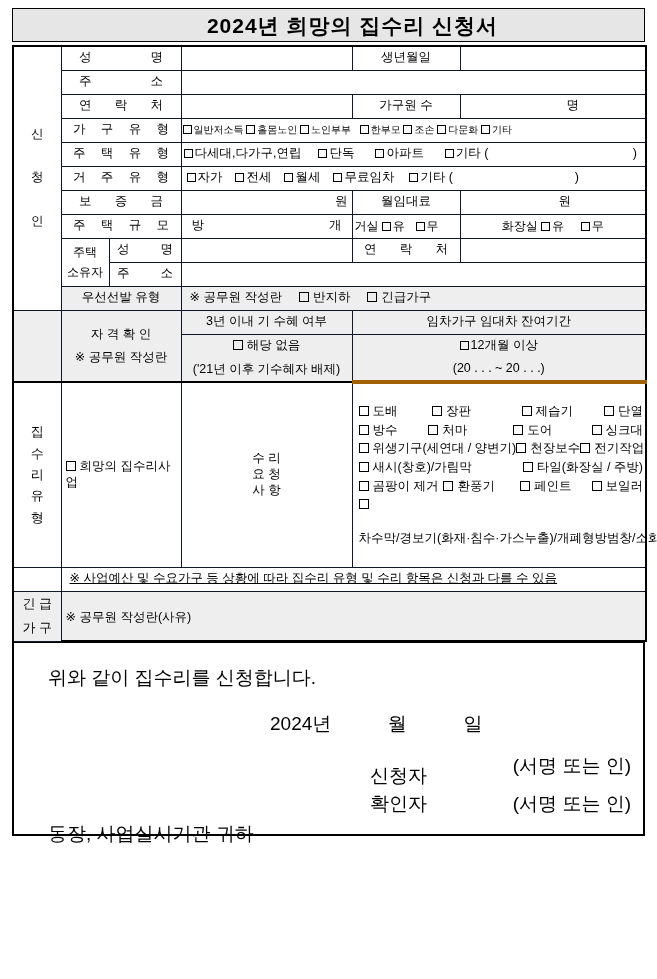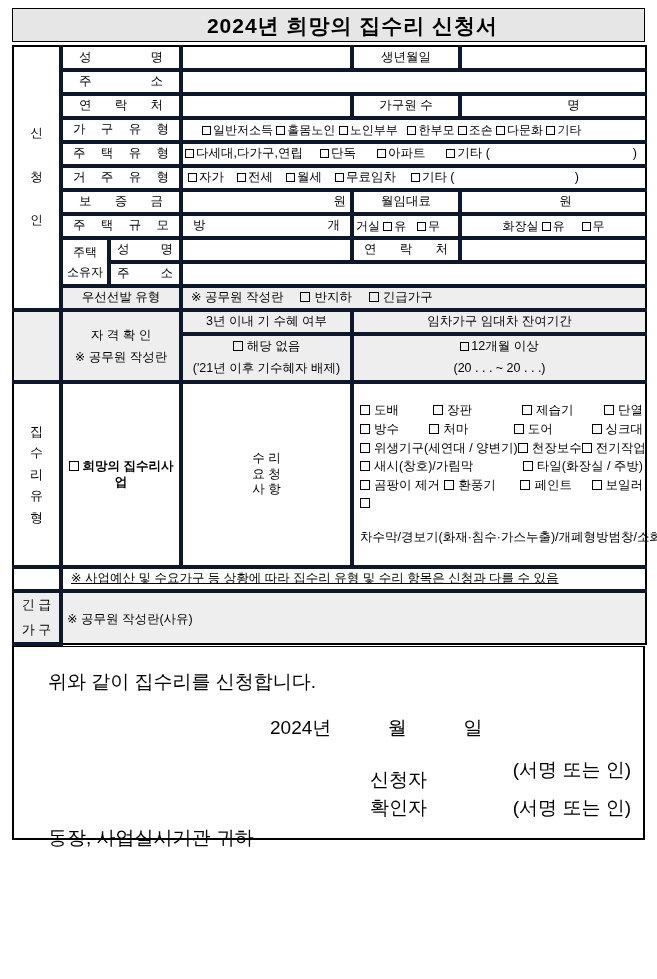--- a/index.html
+++ b/index.html
@@ -38,21 +38,21 @@
   }
 
   
   table.form {
     border-collapse: collapse;
     width: 633px;
     table-layout: fixed;
     margin-top: 3px;
   }
   table.form td {
-    border: 4px solid #0f172a;
+    border: 1px solid #0f172a;
     font-size: 12.5px;
     padding: 0 4px;
     vertical-align: middle;
     box-sizing: border-box;
     height: 24px;
     line-height: 1.25;
   }
   .outer-left { border-left: 2px solid #000 !important; }
   .outer-right { border-right: 2px solid #000 !important; }
   .outer-top { border-top: 2px solid #000 !important; }
@@ -106,23 +106,23 @@
     vertical-align: -1px;
     box-sizing: border-box;
   }
 
   .right-unit { text-align: right; padding-right: 10px; }
   .center { text-align: center; }
   .dotted-right { border-right: 1px dotted #000 !important; }
 
   
   .repair-label-cell {
-    text-align: center;
+    text-align: left;
     font-size: 12.5px;
-    font-weight: bold;
+    font-weight: normal;
     vertical-align: middle;
   }
   .repair-req {
     text-align: center;
     font-size: 13px;
     line-height: 1.85;
   }
   .repair-req span { display: block; }
   .repair-items {
     font-size: 12.5px;
@@ -216,21 +216,21 @@
         <td class="rowlabel">가구원 수</td>
         <td class="outer-right center">
           <span style="display:inline-block;width:100%;text-align:center;padding-left:40px;box-sizing:border-box;">명</span>
         </td>
       </tr>
 
       <tr>
         <td class="rowlabel" colspan="2">
           <span class="spread-wide">가 구 유 형</span>
         </td>
-        <td colspan="3" class="outer-right" style="padding-left:19px;font-size:12px;white-space:nowrap;">
+        <td colspan="3" class="outer-right" style="padding-left:1px;font-size:10px;white-space:nowrap;">
           <span class="chk"><span class="box"></span><span>일반저소득</span></span>
           <span class="chk"><span class="box"></span><span>홀몸노인</span></span>
           <span class="chk"><span class="box"></span><span>노인부부</span></span>
           <span style="display:inline-block;width:3px"></span>
           <span class="chk"><span class="box"></span><span>한부모</span></span>
           <span class="chk"><span class="box"></span><span>조손</span></span>
           <span class="chk"><span class="box"></span><span>다문화</span></span>
           <span class="chk"><span class="box"></span><span>기타</span></span>
         </td>
       </tr>

